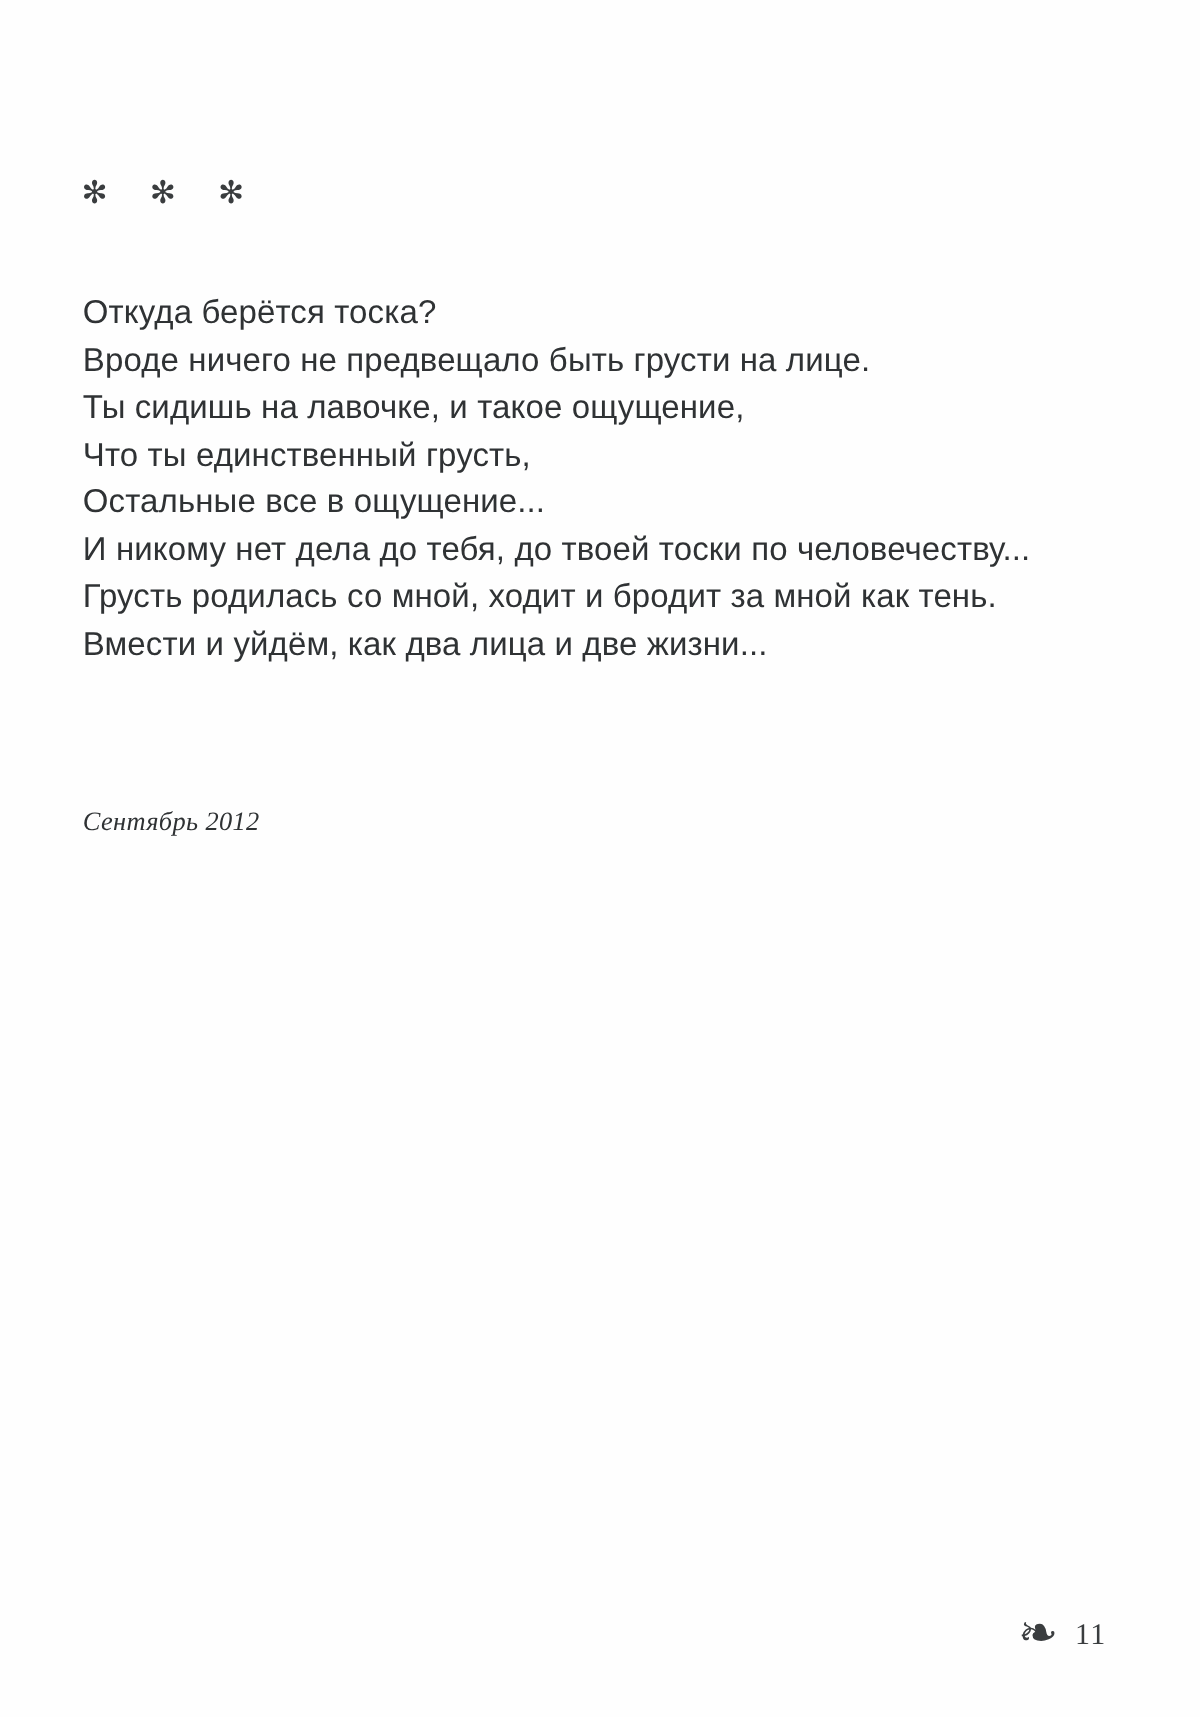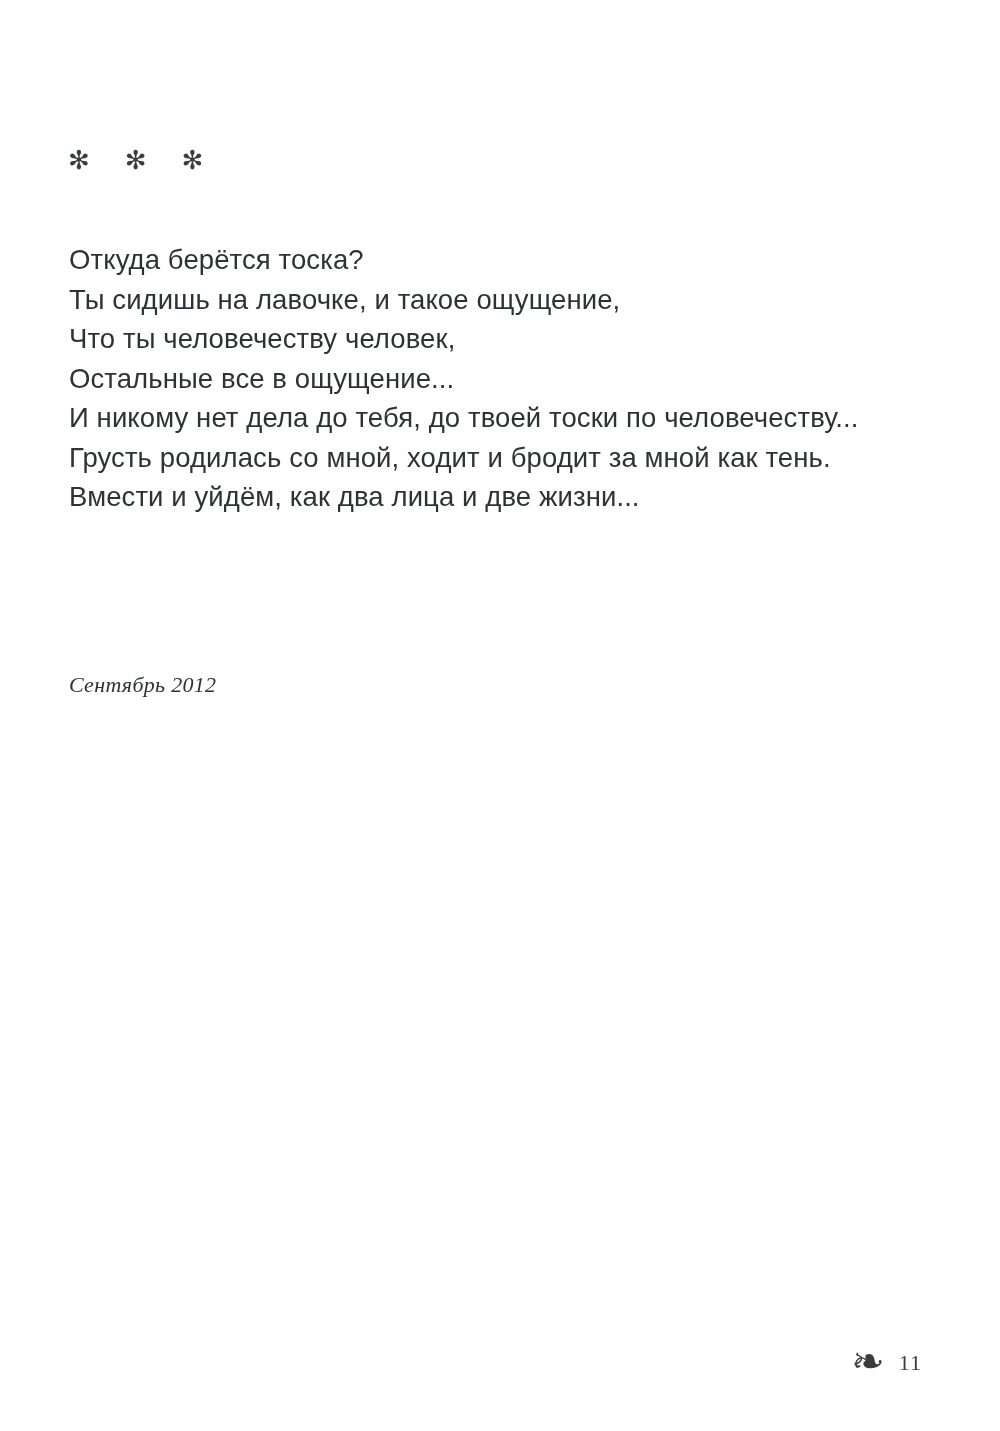--- a/index.html
+++ b/index.html
@@ -69,40 +69,41 @@
   }
   .ornament {
     font-size: 40px;
     line-height: 1;
     color: #3a3d3f;
     transform: translateY(-2px);
     font-family: "DejaVu Sans", sans-serif;
   }
   .page-number {
     font-family: "Liberation Serif", serif;
-    font-size: 22px;
+    font-size: 25px;
     color: #3a3d3f;
     letter-spacing: 1px;
   }
 </style>
 </head>
 <body>
 
 <div class="page">
 
   <div class="separator">
     <span>✻</span>
     <span>✻</span>
     <span>✻</span>
   </div>
 
   <div class="poem">
     <div class="poem-line">Откуда берётся тоска?</div>
+    <div class="poem-line">Вроде ничего не предвещало быть грусти на лице.</div>
     <div class="poem-line">Ты сидишь на лавочке, и такое ощущение,</div>
-    <div class="poem-line">Что ты человечеству человек,</div>
+    <div class="poem-line">Что ты единственный грусть,</div>
     <div class="poem-line">Остальные все в ощущение...</div>
     <div class="poem-line">И никому нет дела до тебя, до твоей тоски по человечеству...</div>
     <div class="poem-line">Грусть родилась со мной, ходит и бродит за мной как тень.</div>
     <div class="poem-line">Вмести и уйдём, как два лица и две жизни...</div>
   </div>
 
   <div class="date">Сентябрь 2012</div>
 
   <div class="footer">
     <span class="ornament">❧</span>

